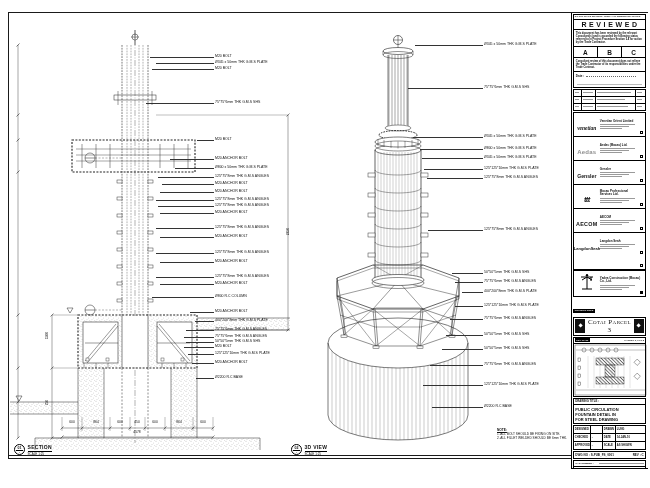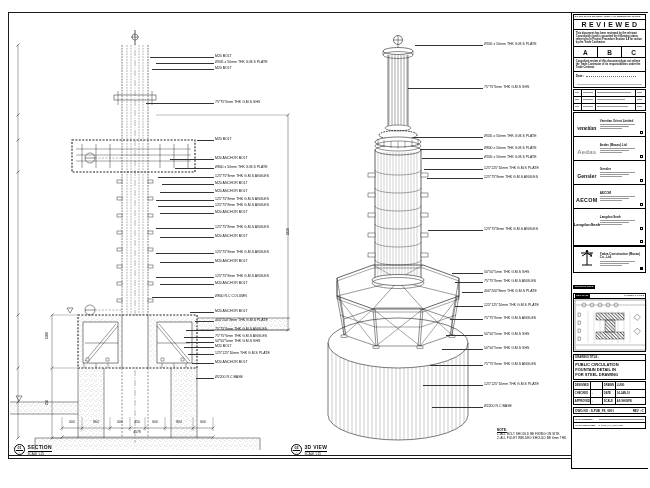--- a/index.html
+++ b/index.html
@@ -603,20 +603,32 @@
               <div class="cname">Gensler</div>
               <div class="addr">
                 <div class="bar"></div>
                 <div class="bar"></div>
                 <div class="bar"></div>
               </div>
             </div>
             <span class="chk"></span>
           </div>
           <div class="crow">
+            <div class="lg"><span class="lg-ttt">ttt</span></div>
+            <div class="inf">
+              <div class="cname">Macau Professional Services Ltd.</div>
+              <div class="addr">
+                <div class="bar"></div>
+                <div class="bar"></div>
+                <div class="bar"></div>
+              </div>
+            </div>
+            <span class="chk"></span>
+          </div>
+          <div class="crow">
             <div class="lg"><span class="lg-aecom">AECOM</span></div>
             <div class="inf">
               <div class="cname">AECOM</div>
               <div class="addr">
                 <div class="bar"></div>
                 <div class="bar"></div>
                 <div class="bar"></div>
               </div>
             </div>
             <span class="chk"></span>
@@ -652,20 +664,25 @@
               <div class="bar"></div>
               <div class="bar"></div>
               <div class="bar"></div>
             </div>
         </div>
         <span class="chk filled"></span>
       </div>
     </div>
 
     <div class="ptag">PROJECT TITLE</div>
+    <div class="tbx cotai">
+      <span class="orn"></span>
+      <span class="ctitle">Cotai Parcel 3</span>
+      <span class="orn"></span>
+    </div>
 
     <div class="tbx">
       <div class="kphead">
         <span class="kptag">KEY PLAN</span>
         <span class="kpsub">PARCEL 1, LOT 2</span>
       </div>
       <svg width="73" height="52" viewBox="0 0 73 52" style="position:static;display:block;">
         <defs>
           <pattern id="kph" width="2.4" height="2.4" patternUnits="userSpaceOnUse" patternTransform="rotate(45)">
             <rect width="2.4" height="0.9" fill="#666"></rect>

